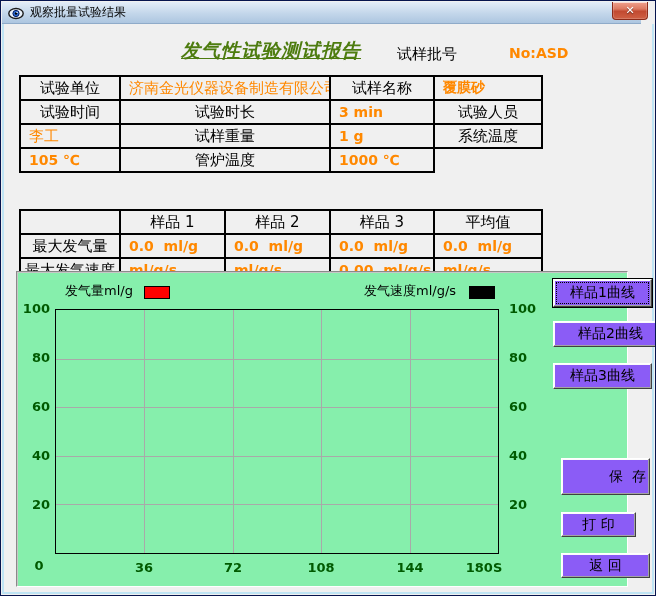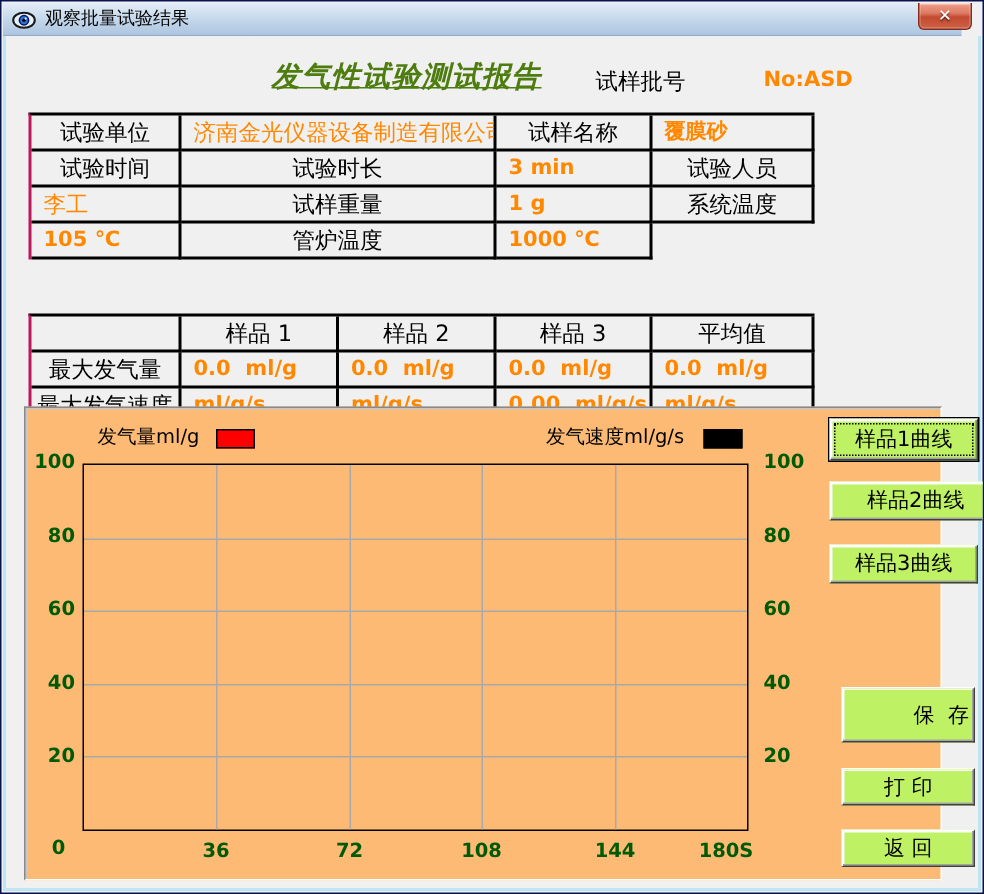--- a/index.html
+++ b/index.html
@@ -39,73 +39,73 @@
   
   .report-title {
     position:absolute; left:180px; top:37px;
     font-size:19px; font-weight:bold; font-style:italic;
     text-decoration:underline; color:#4d7c0f; letter-spacing:1px;
   }
   .batch-label { position:absolute; left:396px; top:44px; font-size:15px; color:#000; }
   .batch-value { position:absolute; left:466px; top:44px; font-size:14px; font-weight:bold; color:#ff8800;margin-left:42px; }
 
   
-  .grid { position:absolute; display:grid; border-top:2px solid #000; border-left:2px solid #be185d; }
+  .grid { position:absolute; display:grid; border-top:2px solid #000; border-left:2px solid #000000; }
   .grid > div { height:24px; border-right:2px solid #000; border-bottom:2px solid #000; display:flex; align-items:center; overflow:hidden; white-space:nowrap; }
   .t1 { left:18px; top:74px; grid-template-columns:100px 210px 104px 108px; }
   .t2 { left:18px; top:172px; grid-template-columns:100px 105px 105px 104px 108px;margin-top:36px; }
   .lbl { justify-content:center; font-size:15px; color:#000; }
   .val { padding-left:8px; font-size:14px; font-weight:bold; color:#ff8800; }
   .val.normal { font-weight:normal; font-size:15px; }
   .hdr { justify-content:center; font-size:15px; color:#000; }
 
   
   .chart-caption {
     position:absolute; left:15px; top:249px; width:530px;
     text-align:center; font-size:15px; color:#000;
   }
   .chart-panel {
     position:absolute; left:15px; top:270px; width:612px; height:316px;
-    background:#fdba74;
+    background:#86efac;
     border:1px solid; border-color:#8a8a8a #ffffff #ffffff #8a8a8a;
     box-shadow:inset 1px 1px 0 #c7c7c7;
   }
   .legend-label { position:absolute; font-size:13px; color:#000; top:10px; }
   .legend-swatch { position:absolute; top:14px; width:26px; height:13px; border:1px solid #000; }
   .plot {
     position:absolute; left:38px; top:37px; width:444px; height:245px;
     border:1px solid #000;
   }
   .hgrid { position:absolute; left:0; width:100%; height:1px; background:#a9a9a9; }
   .vgrid { position:absolute; top:0; height:100%; width:1px; background:#a9a9a9; }
   .tick { position:absolute; font-size:13px; font-weight:bold; color:#005a00; }
   .ytl { left:0; width:33px; text-align:right; }
   .ytr { left:492px; width:40px; text-align:left; }
   .xt  { top:288px; transform:translateX(-50%); }
   .origin-tick { left:10px; top:286px; width:24px; text-align:center; }
 
   
   .btn {
-    position:absolute; background:#bef264; color:#000;
+    position:absolute; background:#8b5cf6; color:#000;
     border-top:1px solid #ffffff; border-left:1px solid #ffffff;
     border-right:1px solid #404040; border-bottom:1px solid #404040;
     box-shadow:inset -1px -1px 0 #a3a3a3, inset 1px 1px 0 #fbfbfb;
     font-size:14px; font-family:inherit;
     display:flex; align-items:center; justify-content:center;
     cursor:pointer; white-space:nowrap;
   }
   .btn.default-focus {
     box-shadow:0 0 0 1px #000, inset -1px -1px 0 #a3a3a3, inset 1px 1px 0 #fbfbfb;
     outline:1px dotted #000; outline-offset:-4px;
   }
   .btn-c1 { left:552px; top:278px; width:99px; height:28px; }
   .btn-c2 { left:552px; top:320px; width:115px; height:26px; }
   .btn-c3 { left:552px; top:362px; width:99px; height:26px; }
   .btn-save   { left:560px; top:457px; width:89px; height:37px;padding-left:44px; }
-  .btn-print  { left:560px; top:511px; width:89px; height:25px; }
+  .btn-print  { left:560px; top:511px; width:75px; height:25px; }
   .btn-return { left:560px; top:552px; width:89px; height:25px; }
 </style>
 </head>
 <body>
 
 <div class="window">
 
   <div class="titlebar">
     <svg class="app-icon" viewBox="0 0 16 16">
       <ellipse cx="8" cy="8.5" rx="7.2" ry="5" fill="#e8f0fa" stroke="#1a1a1a" stroke-width="1.4"></ellipse>

